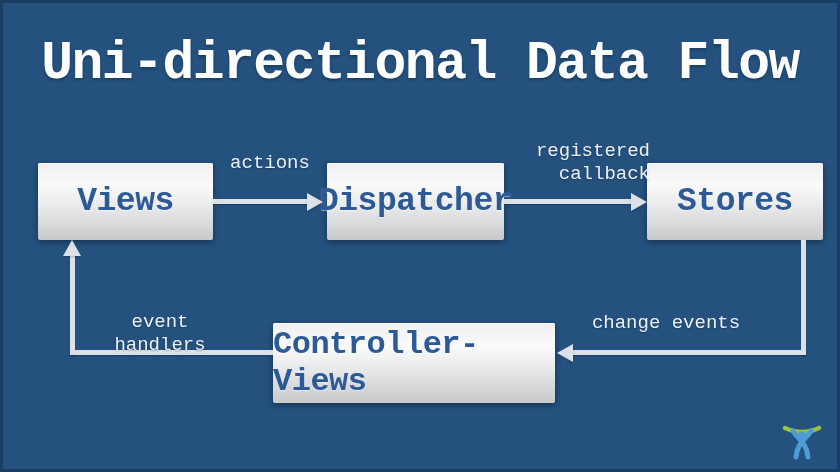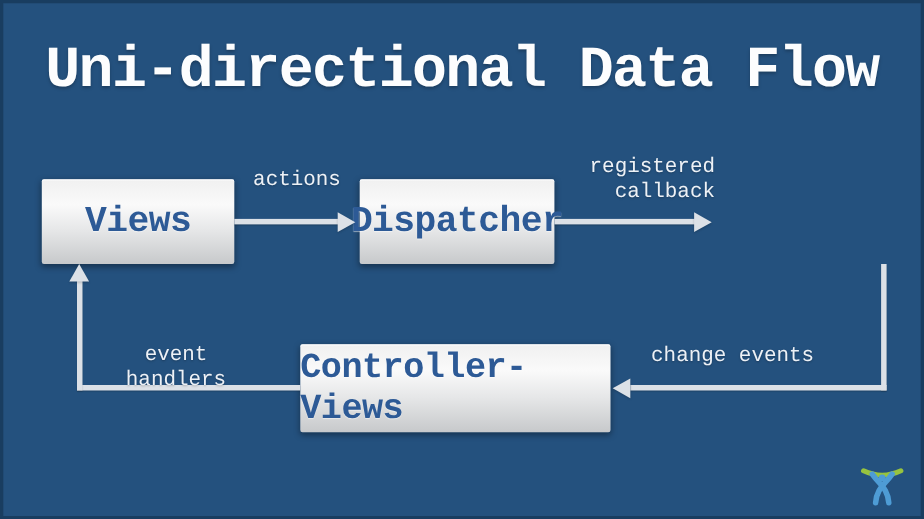--- a/index.html
+++ b/index.html
@@ -47,21 +47,21 @@
     box-shadow: 0 2px 6px rgba(0,0,0,0.38), inset 0 1px 0 rgba(255,255,255,0.85);
     color: var(--node-text);
     font-weight: bold;
     font-size: 33px;
     letter-spacing: -0.5px;
     text-shadow: 0 1px 1px rgba(255,255,255,0.5);
   }
   .node-views            { left: 38px;  top: 163px; width: 175px; height: 77px; }
   .node-dispatcher       { left: 327px; top: 163px; width: 177px; height: 77px; }
   .node-stores           { left: 647px; top: 163px; width: 176px; height: 77px; }
-  .node-controller-views { left: 273px; top: 313px; width: 282px; height: 80px; font-size: 32px; }
+  .node-controller-views { left: 273px; top: 323px; width: 282px; height: 80px; font-size: 32px; }
   .line {
     position: absolute;
     background: var(--arrow);
     box-shadow: 0 1px 1px rgba(0,0,0,0.2);
   }
   .arrowhead {
     position: absolute;
     width: 0; height: 0;
     filter: drop-shadow(0 1px 1px rgba(0,0,0,0.2));
   }
@@ -94,20 +94,23 @@
 <div class="slide">
 
   <h1 class="title">Uni-directional Data Flow</h1>
 
   <div class="node node-views">
     <span>Views</span>
   </div>
   <div class="node node-dispatcher">
     <span>Dispatcher</span>
   </div>
+  <div class="node node-stores">
+    <span>Stores</span>
+  </div>
   <div class="node node-controller-views">
     <span>Controller-Views</span>
   </div>
 
   <div>
     <div class="line" style="left:213px; top:199px; width:96px; height:5px;"></div>
     <div class="arrowhead right" style="left:307px; top:193px;"></div>
     <div class="edge-label label-actions">actions</div>
   </div>
 

